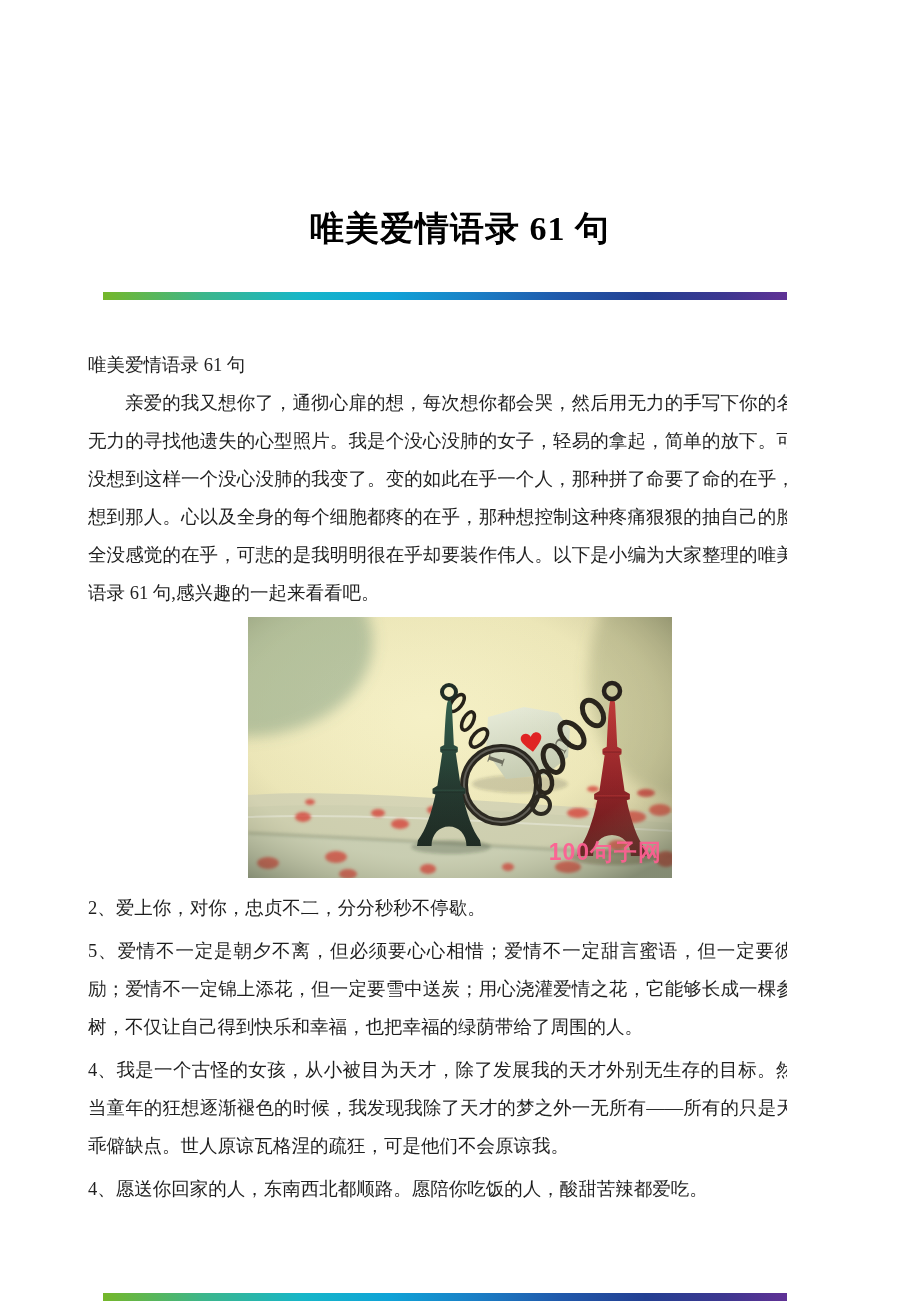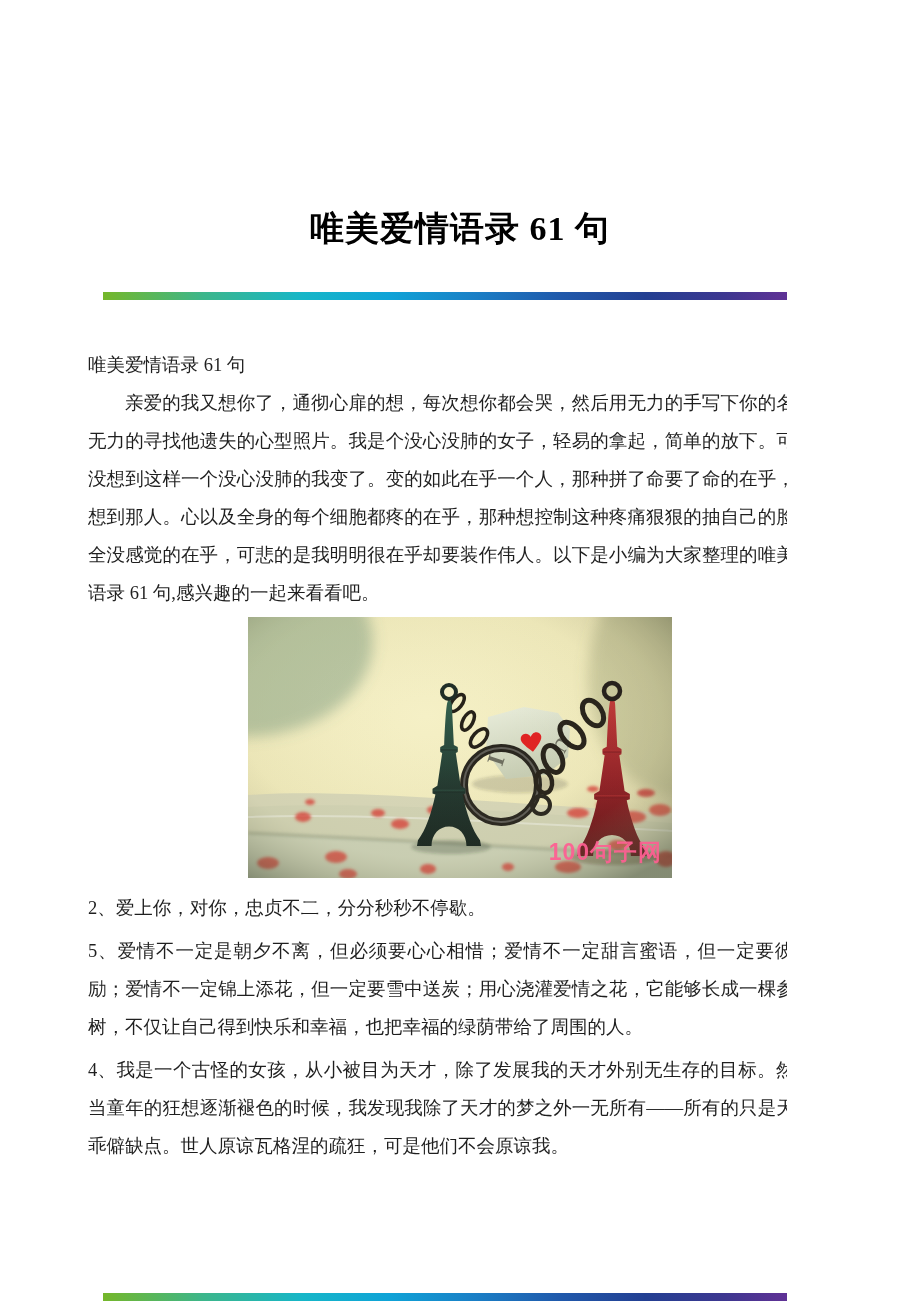--- a/index.html
+++ b/index.html
@@ -152,18 +152,19 @@
       </g>
 
       <rect x="0" y="0" width="424" height="261" fill="url(#vignette)"></rect>
 
       <text x="414" y="243" text-anchor="end" font-family="'Liberation Sans',sans-serif" font-size="23" font-weight="bold" fill="#ff5f93" opacity="0.92" letter-spacing="1">100句子网</text>
     </svg>
 
     <p class="quote first">2、爱上你，对你，忠贞不二，分分秒秒不停歇。</p>
     <p class="quote">5、爱情不一定是朝夕不离，但必须要心心相惜；爱情不一定甜言蜜语，但一定要彼此鼓励；爱情不一定锦上添花，但一定要雪中送炭；用心浇灌爱情之花，它能够长成一棵参天巨树，不仅让自己得到快乐和幸福，也把幸福的绿荫带给了周围的人。</p>
     <p class="quote">4、我是一个古怪的女孩，从小被目为天才，除了发展我的天才外别无生存的目标。然而，当童年的狂想逐渐褪色的时候，我发现我除了天才的梦之外一无所有——所有的只是天才的乖僻缺点。世人原谅瓦格涅的疏狂，可是他们不会原谅我。</p>
+    <p class="quote">4、愿送你回家的人，东南西北都顺路。愿陪你吃饭的人，酸甜苦辣都爱吃。</p>
 
   </div>
 
   <div class="accent-bar bottom"></div>
 
 </div>
 
 </body></html>

